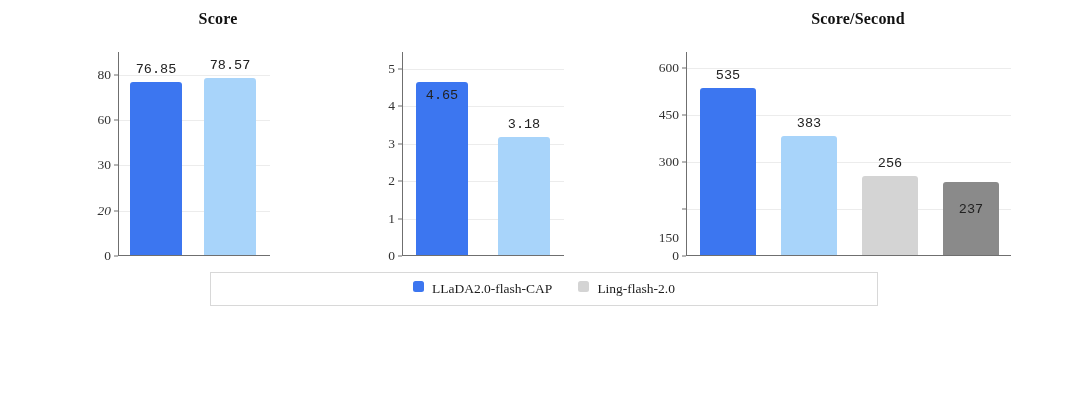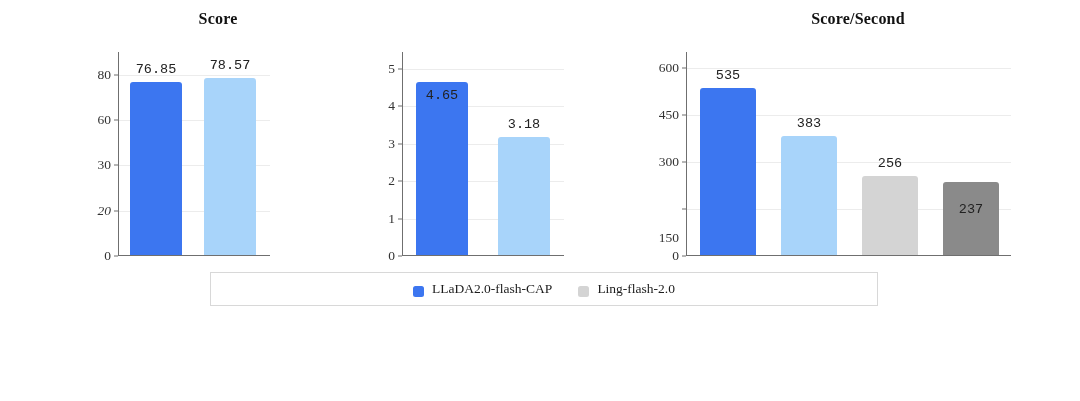--- a/index.html
+++ b/index.html
@@ -58,21 +58,21 @@
   .legend{
     position:absolute;
     left:210px;top:272px;
     width:668px;height:34px;
     border:1px solid #d8d8d8;
     background:#fff;
     display:flex;align-items:center;justify-content:center;
     gap:26px;
     box-sizing:border-box;
   }
-  .legend-item{display:flex;align-items:flex-end;gap:8px;}
+  .legend-item{display:flex;align-items:flex-start;gap:8px;}
   .swatch{width:11px;height:11px;border-radius:2.5px;flex:0 0 auto;}
   .legend-label{font-size:13.5px;color:#1c1c1c;white-space:nowrap;font-family:"Liberation Serif", serif;}
 
   
   .caption{
     position:absolute;left:24px;top:340px;width:1036px;
     font-family:"Liberation Serif", serif;
     font-size:15.2px;
     line-height:1.42;
     color:#111;

